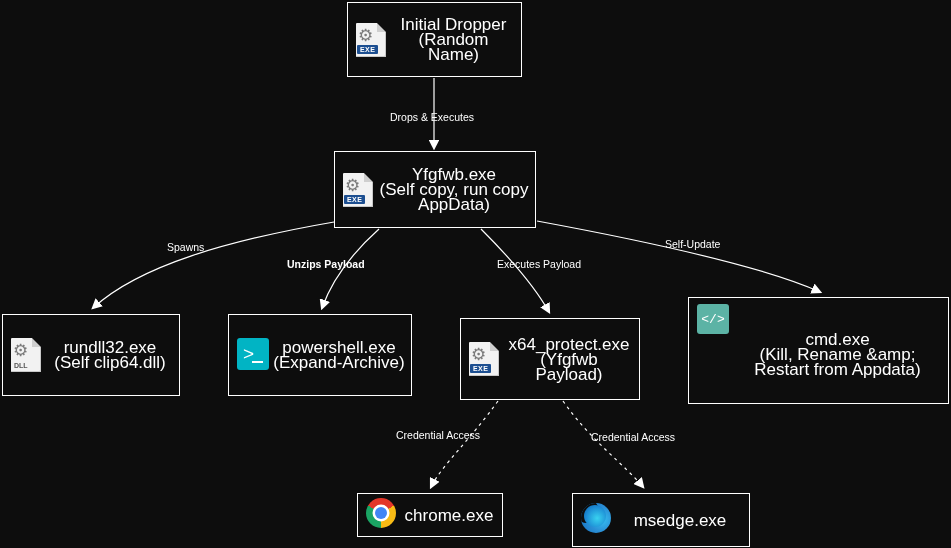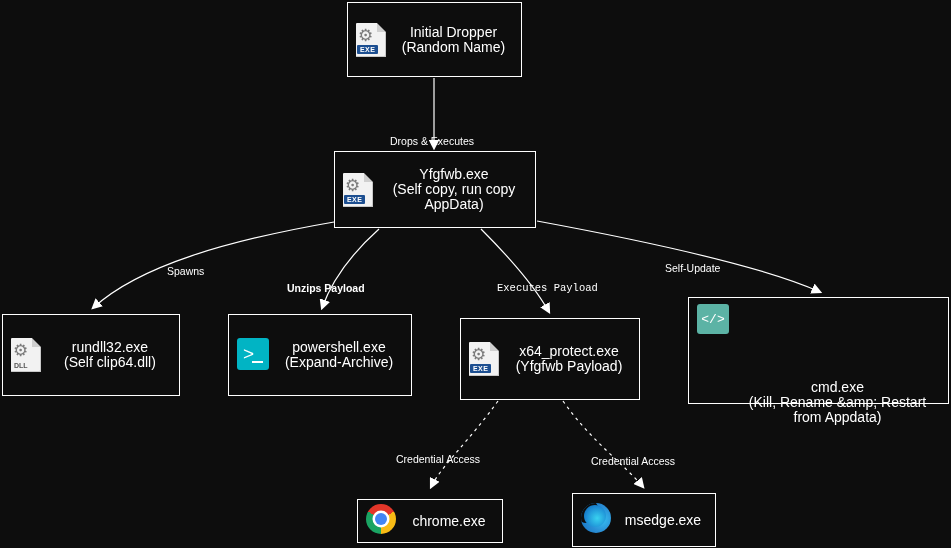--- a/index.html
+++ b/index.html
@@ -27,21 +27,21 @@
     position: absolute;
     box-sizing: border-box;
     background: #0d0d0d;
     border: 1.5px solid #ffffff;
     display: flex;
     align-items: center;
     padding-left: 8px;
   }
   .node .label {
     color: #ffffff;
-    font-size: 14px;
+    font-size: 17px;
     line-height: 15px;
     text-align: center;
     white-space: pre-line;
     flex: 1;
     padding-right: 6px;
   }
   .icon {
     width: 34px;
     height: 34px;
     flex: 0 0 34px;
@@ -174,21 +174,20 @@
     width: 22px; height: 22px;
     border-radius: 50%;
     background: radial-gradient(circle at 60% 60%, #39d2f0 0%, #1c8ad4 60%, #0a5fa8 100%);
   }
   .edge-label {
     position: absolute;
     color: #ffffff;
     font-size: 10.5px;
     font-family: "Liberation Sans", sans-serif;
     white-space: nowrap;
-    margin-top: 24px;
   }
 </style>
 </head>
 <body>
 
 <div id="stage">
 
   <svg class="edges" viewBox="0 0 951 548">
     <defs>
       <marker id="arrow" markerWidth="9" markerHeight="9" refX="7" refY="4.5" orient="auto">
@@ -263,39 +262,39 @@
       </div>
     </div>
     <div class="label">x64_protect.exe
 (Yfgfwb Payload)</div>
   </div>
 
   <div class="node" style="left:688px; top:297px; width:261px; height:107px; align-items:flex-start; padding-top:6px;">
     <div class="icon" style="margin-top:0;">
       <div class="ic-code">&lt;/&gt;</div>
     </div>
-    <div class="label" style="margin-top:76px;">cmd.exe
+    <div class="label" style="margin-top:28px;">cmd.exe
 (Kill, Rename &amp;amp; Restart from Appdata)</div>
   </div>
 
-  <div class="node" style="left:357px; top:493px; width:146px; height:44px;margin-top:6px;">
+  <div class="node" style="left:357px; top:493px; width:146px; height:44px;">
     <div class="icon">
       <div class="ic-chrome"></div>
     </div>
     <div class="label">chrome.exe</div>
   </div>
 
-  <div class="node" style="left:572px; top:493px; width:144px; height:54px;">
+  <div class="node" style="left:572px; top:493px; width:178px; height:54px;">
     <div class="icon">
       <div class="ic-edge"></div>
     </div>
     <div class="label">msedge.exe</div>
   </div>
 
   <div class="edge-label" style="left:390px; top:111px;">Drops &amp; Executes</div>
   <div class="edge-label" style="left:167px; top:241px;">Spawns</div>
   <div class="edge-label" style="left:287px; top:258px;font-weight:bold;">Unzips Payload</div>
-  <div class="edge-label" style="left:497px; top:258px;font-family:Liberation Mono, monospace;">Executes Payload</div>
+  <div class="edge-label" style="left:497px; top:258px;">Executes Payload</div>
   <div class="edge-label" style="left:665px; top:238px;">Self-Update</div>
   <div class="edge-label" style="left:396px; top:429px;">Credential Access</div>
   <div class="edge-label" style="left:591px; top:431px;">Credential Access</div>
 
 </div>
 
 </body></html>

